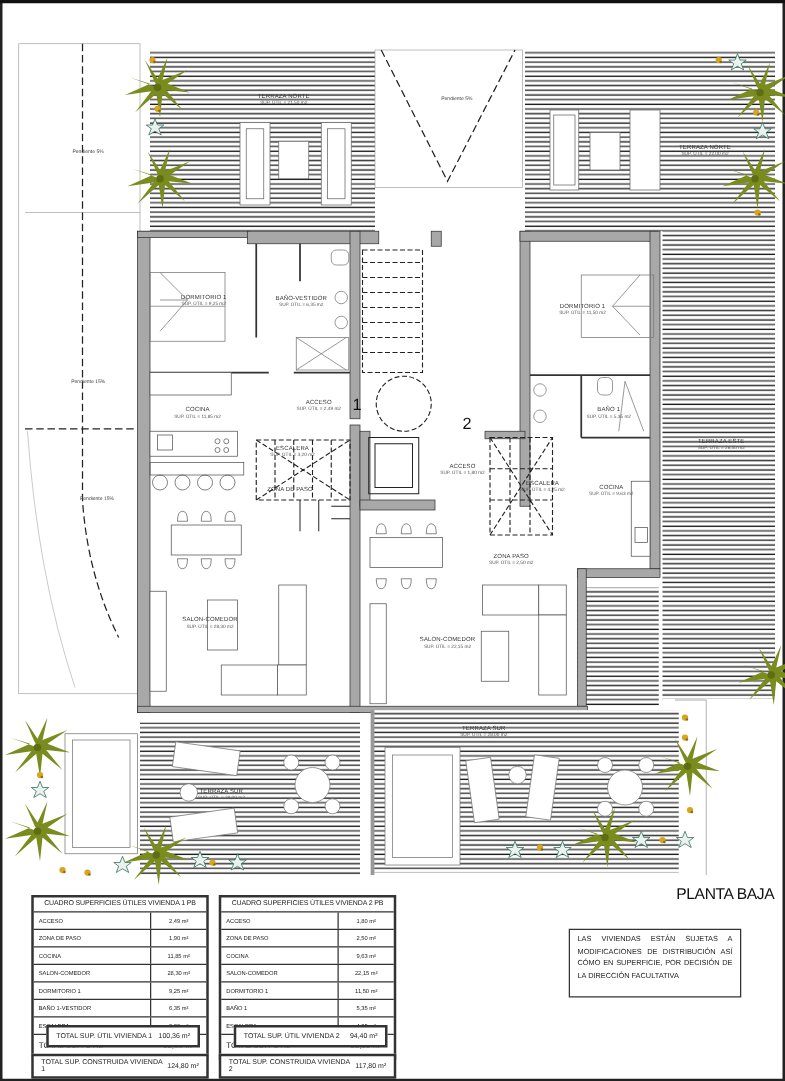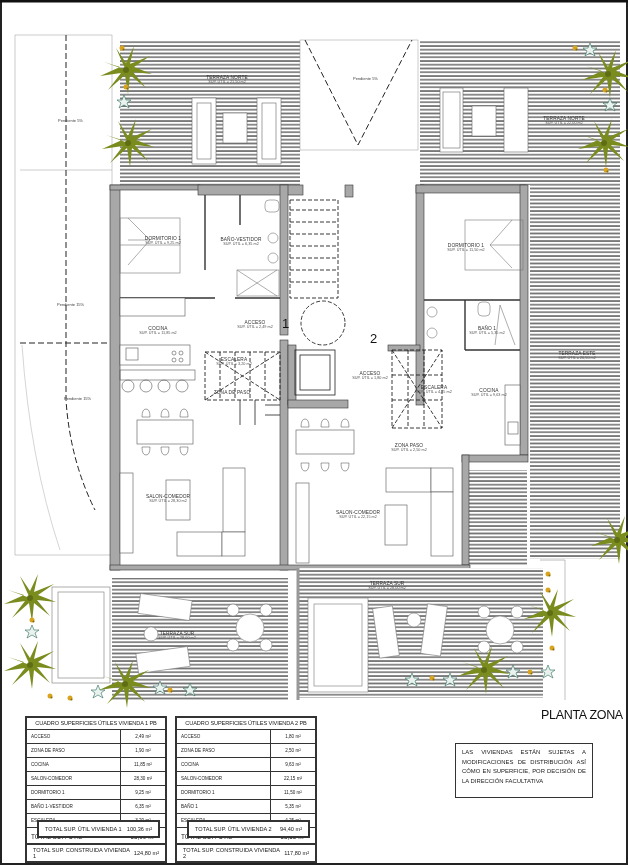--- a/index.html
+++ b/index.html
@@ -347,21 +347,21 @@
   </div>
 
 <div class="num" style="left:282px;top:316px">1</div>
 <div class="num" style="left:370px;top:331px">2</div>
 
 <div class="slope" style="left:58px;top:118px">Pendiente 5%</div>
 <div class="slope" style="left:353px;top:76px">Pendiente 5%</div>
 <div class="slope" style="left:57px;top:302px">Pendiente 15%</div>
 <div class="slope" style="left:64px;top:396px">Pendiente 15%</div>
 
-<div class="title">PLANTA ZONA</div>
+<div class="title">PLANTA BAJA</div>
 <div class="notice">LAS VIVIENDAS ESTÁN SUJETAS A MODIFICACIONES DE DISTRIBUCIÓN ASÍ CÓMO EN SUPERFICIE, POR DECISIÓN DE LA DIRECCIÓN FACULTATIVA</div>
 
 <div class="tbl" style="left:25px;top:716px;width:142px;">
   <div class="hd">CUADRO SUPERFICIES ÚTILES VIVIENDA 1 PB</div>
   <div class="row">
       <span class="k">ACCESO</span>
       <span class="v">2,49 m²</span>
     </div>
   <div class="row">
       <span class="k">ZONA DE PASO</span>

